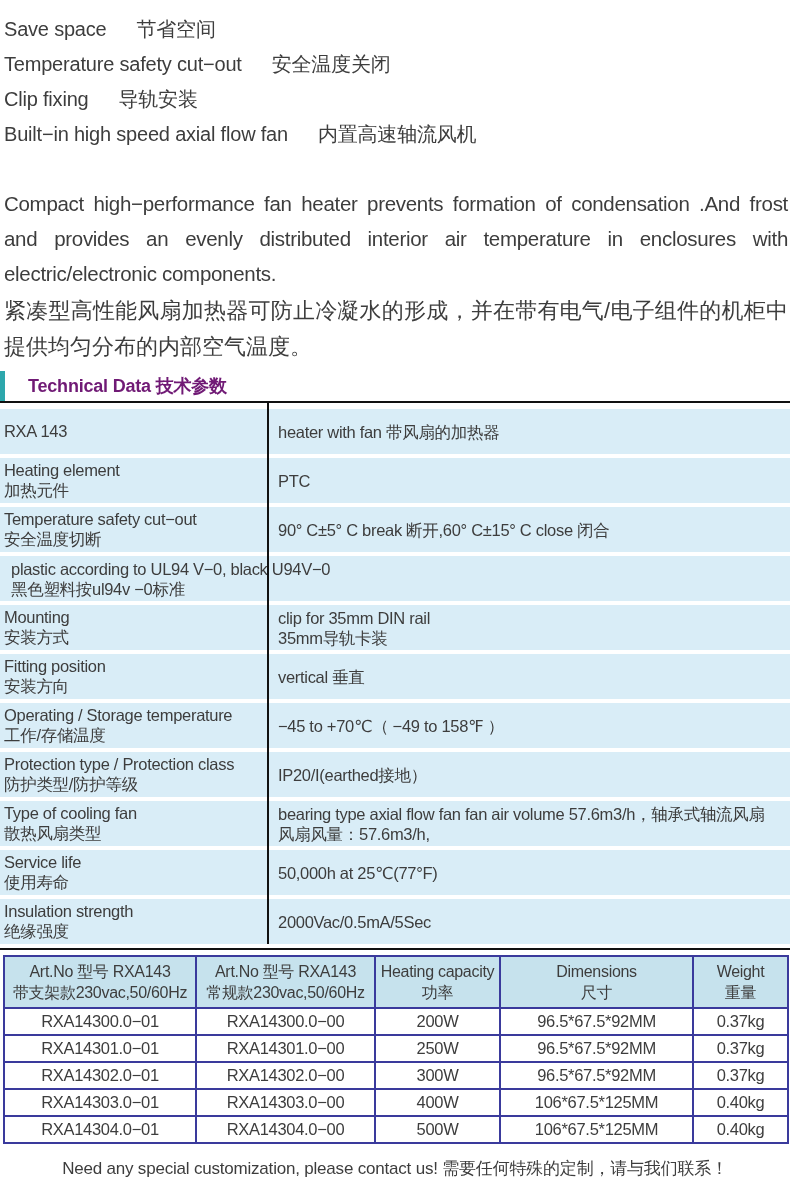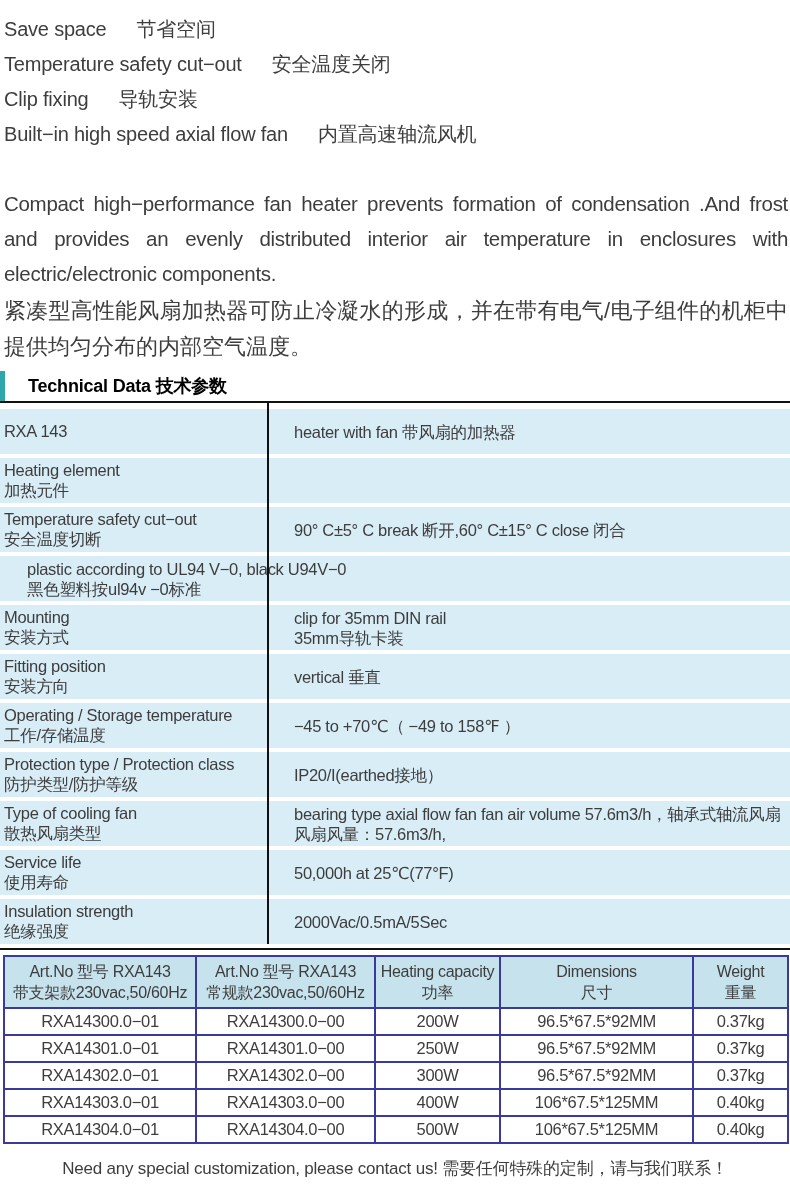--- a/index.html
+++ b/index.html
@@ -36,38 +36,38 @@
     text-align:justify;
   }
 
   
   .section-header{
     margin-top:6px;height:32px;width:790px;
     border-bottom:2px solid var(--rule);
     display:flex;align-items:center;
   }
   .accent-bar{width:5px;height:30px;background:var(--accent);margin-right:23px;flex:none;}
-  .section-title{font-size:18px;font-weight:bold;letter-spacing:-0.2px;color:#000000;}
+  .section-title{font-size:18px;font-weight:bold;letter-spacing:-0.2px;color:#701a75;}
 
   
   .tech-table{position:relative;padding-top:6px;width:790px;}
   .tech-vline{position:absolute;left:267px;top:0;bottom:0;width:2px;background:var(--rule);}
   .trow{
     display:flex;width:790px;height:45px;margin-bottom:4px;
     background:var(--rowbg);
   }
   .trow:last-child{margin-bottom:0;justify-content:flex-end;}
   .tlabel{
     width:267px;flex:none;display:flex;flex-direction:column;justify-content:center;
     padding:0 12px 2px 4px;
     font-size:16.5px;line-height:20px;letter-spacing:-0.3px;
   }
   .tvalue{
     flex:1;display:flex;flex-direction:column;justify-content:center;
-    padding:2px 6px 2px 27px;
+    padding:2px 6px 2px 11px;
     font-size:16.5px;line-height:20px;letter-spacing:-0.3px;
   }
 
   
   .black-rule{margin-top:4px;width:790px;height:2px;background:var(--rule);}
 
   
   table.models{
     border-collapse:collapse;table-layout:fixed;
     width:784px;margin:5px 0 0 3px;
@@ -129,20 +129,23 @@
         </div>
       <div class="tvalue">
           <div>heater with fan 带风扇的加热器</div>
         </div>
     </div>
 
     <div class="trow">
       <div class="tlabel">
           <div>Heating element</div>
           <div>加热元件</div>
+        </div>
+      <div class="tvalue">
+          <div>PTC</div>
         </div>
     </div>
 
     <div class="trow">
       <div class="tlabel">
           <div>Temperature safety cut−out</div>
           <div>安全温度切断</div>
         </div>
       <div class="tvalue">
           <div>90° C±5° C break 断开,60° C±15° C close 闭合</div>

